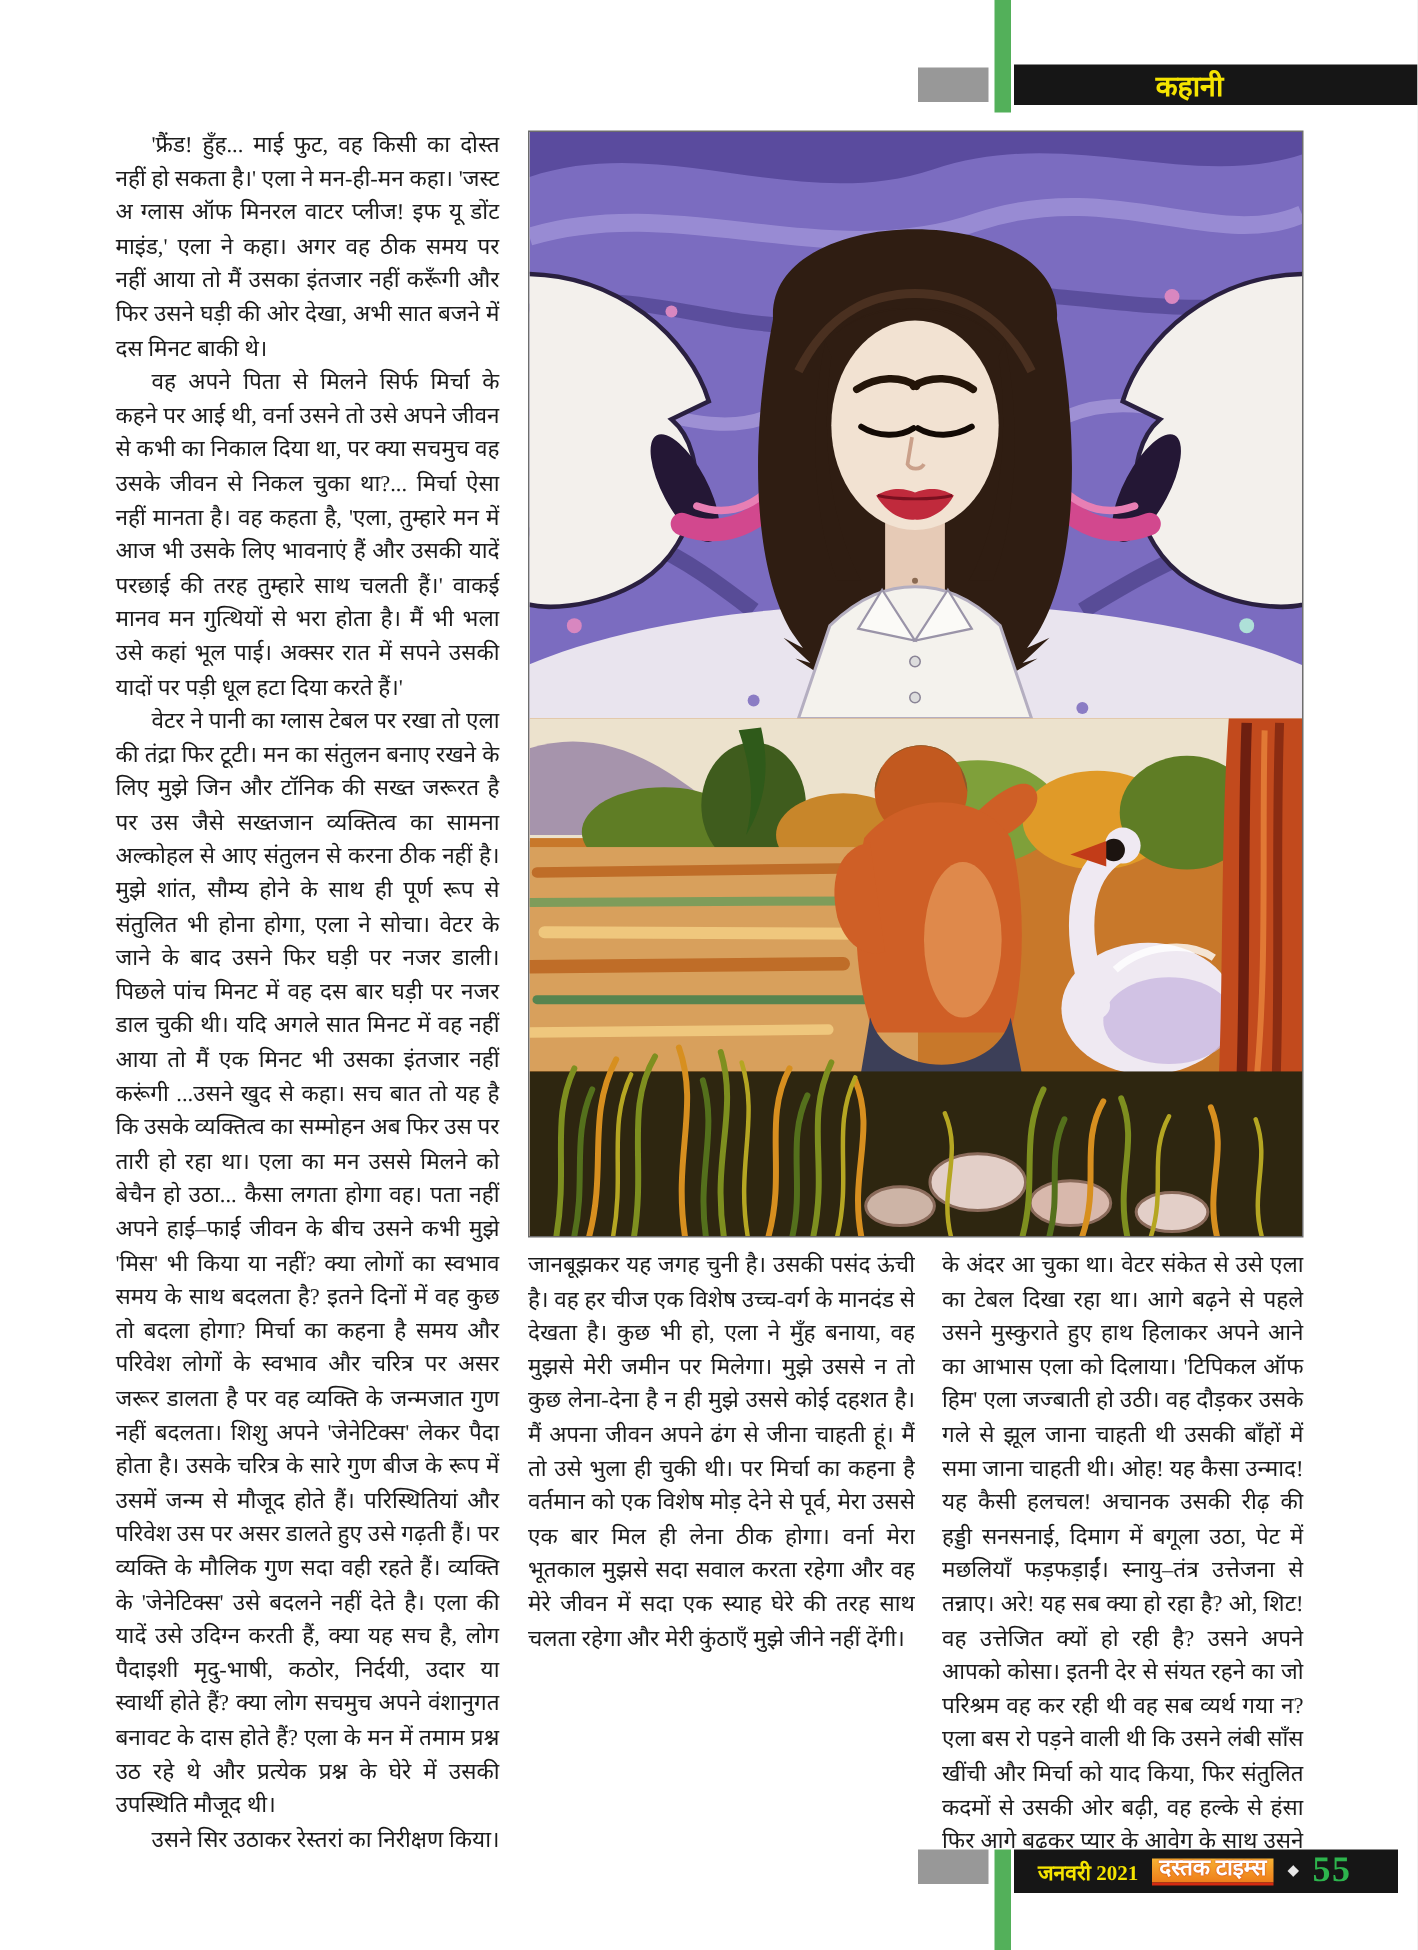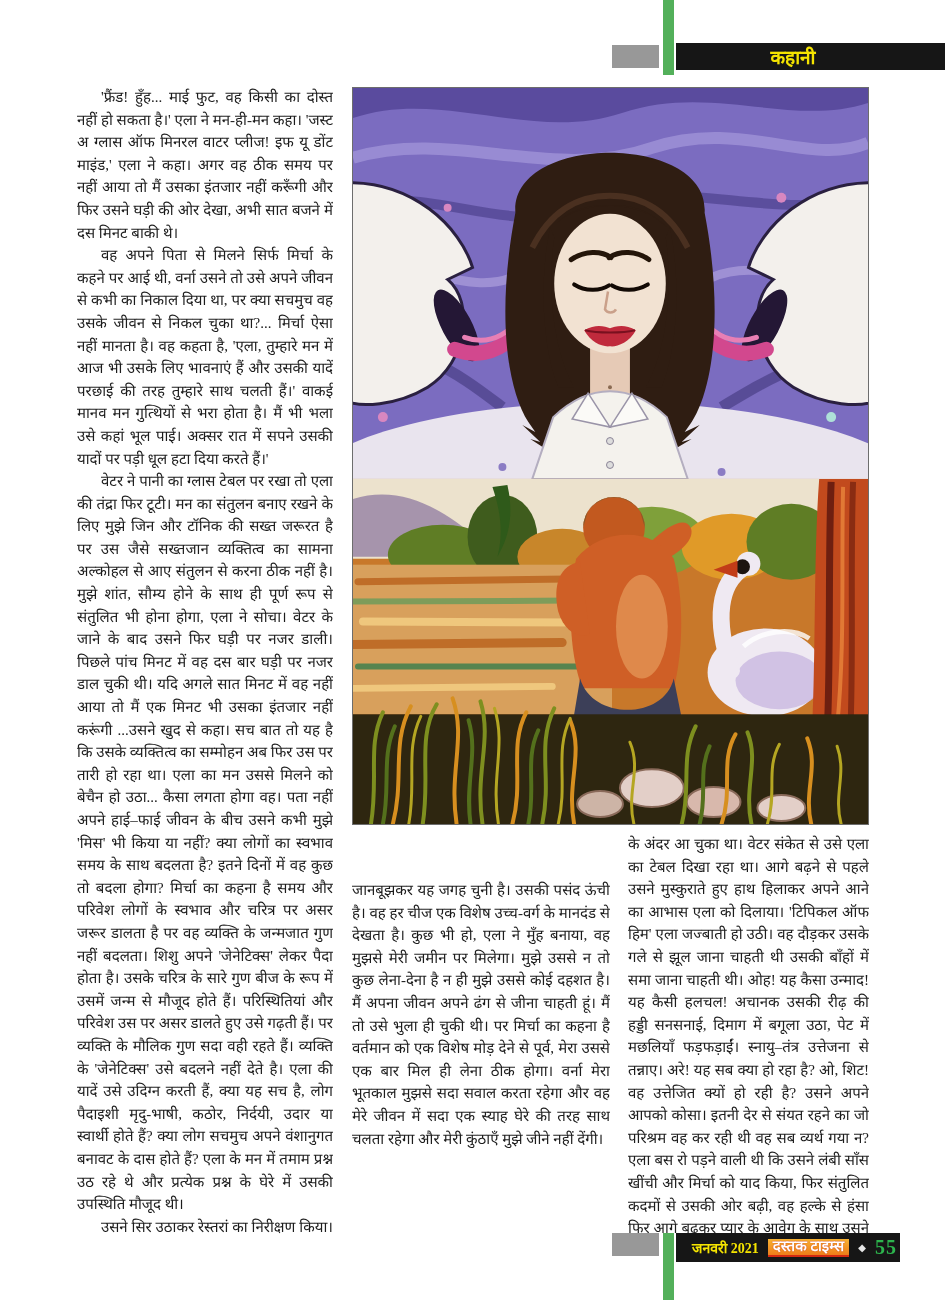--- a/index.html
+++ b/index.html
@@ -4,33 +4,33 @@
 <style>
   html,body{margin:0;padding:0;background:#e9e9e9;}
   .page{position:relative;width:945px;height:1300px;background:#ffffff;margin:0 auto;
         font-family:"Liberation Serif","DejaVu Serif",serif;color:#1c1c1c;overflow:hidden;}
   
   .gray-box{position:absolute;background:#989898;width:47px;height:23px;}
   .green-bar{position:absolute;background:#53b05a;width:11px;}
   .black-bar{position:absolute;background:#161616;display:flex;align-items:center;}
   .hdr-black{left:676px;top:43px;width:304px;height:27px;justify-content:center;}
   .tag{color:#f5e400;font-weight:bold;font-size:19px;padding-right:70px;}
-  .ftr-black{left:676px;top:1233px;width:224px;height:29px;gap:9px;padding-left:16px;box-sizing:border-box;}
+  .ftr-black{left:676px;top:1233px;width:256px;height:29px;gap:9px;padding-left:16px;box-sizing:border-box;}
   .ftr-date{color:#f5e400;font-weight:bold;font-size:14px;}
   .logo-chip{background:linear-gradient(180deg,#f7b233,#ee7d1a);color:#ffffff;font-weight:bold;
              font-size:15px;line-height:13px;padding:1px 5px 2px 5px;border-bottom:2px solid #d42a12;
              text-shadow:0 0 1px #c01010;white-space:nowrap;}
   .diamond{color:#e8e8e8;font-size:10px;}
-  .pg-num{color:#2db44d;font-weight:bold;font-size:20px;letter-spacing:1px;}
+  .pg-num{color:#2db44d;font-weight:bold;font-size:24px;letter-spacing:1px;}
   
   .col{position:absolute;text-align:justify;font-size:15px;line-height:22.6px;overflow:hidden;}
   .col p{margin:0;}
   .col p.ind{text-indent:24px;}
   .col-left{left:77px;top:86px;width:256px;height:1150px;}
-  .col-mid{left:352px;top:879px;width:258px;height:405px;}
+  .col-mid{left:352px;top:833px;width:258px;height:405px;}
   .col-right{left:628px;top:833px;width:241px;height:405px;}
   
   .illus{position:absolute;left:352px;top:87px;width:517px;height:738px;border:1px solid #6d6d6d;
          box-sizing:border-box;overflow:hidden;}
   .illus svg{display:block;width:100%;height:100%;}
 </style>
 </head>
 <body>
 
 <div class="page">

